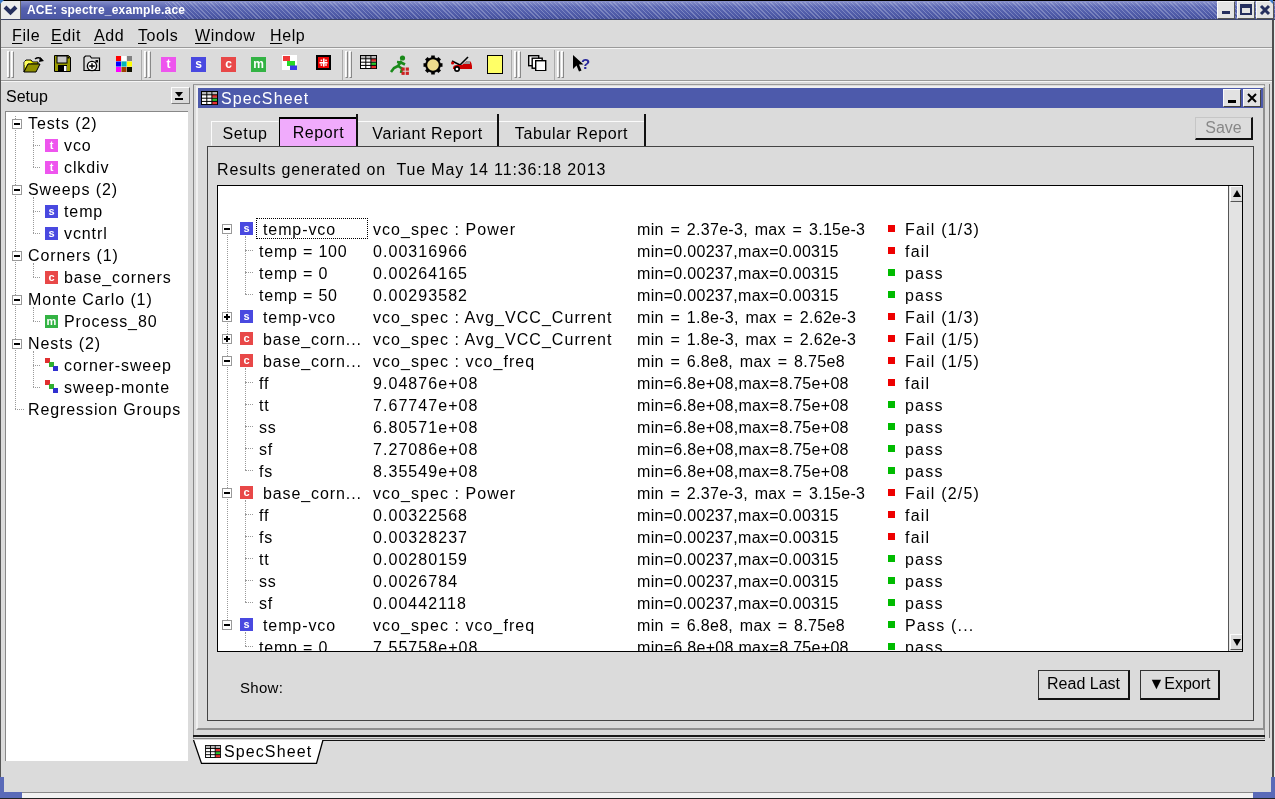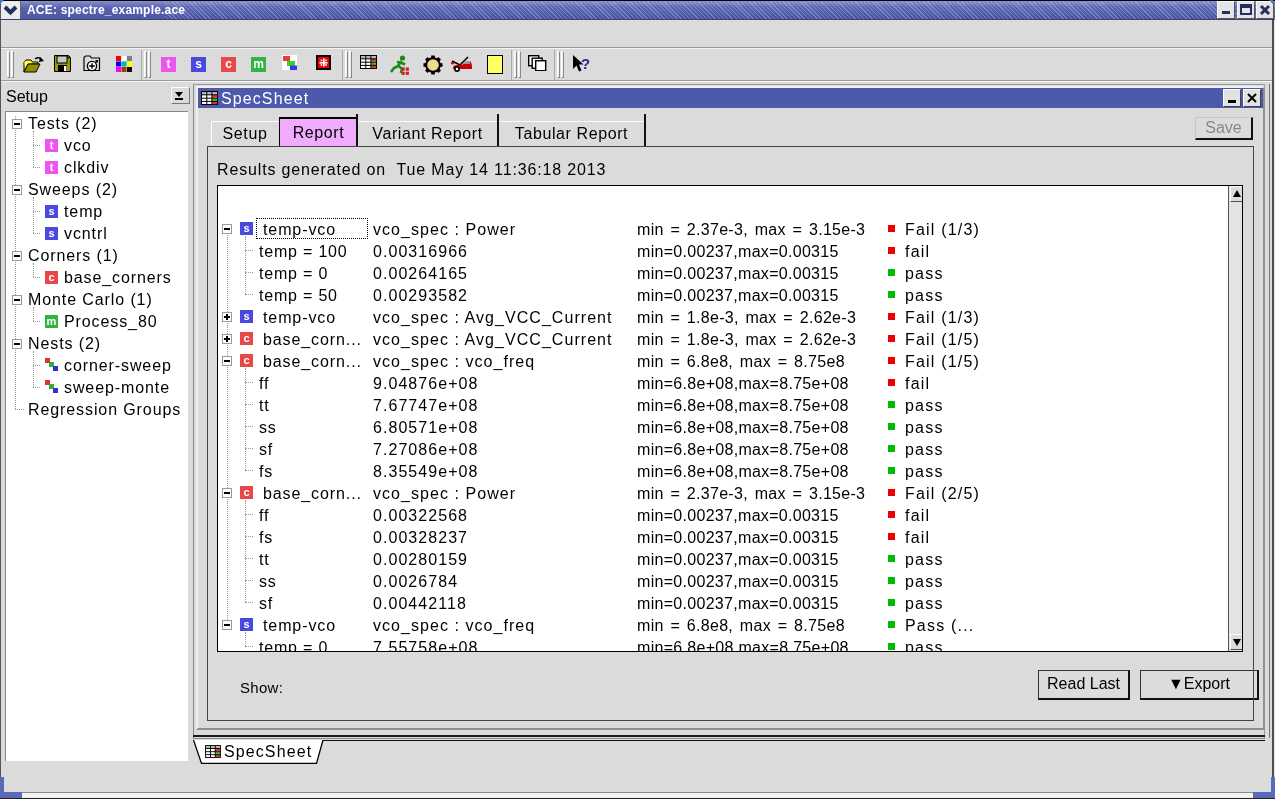--- a/index.html
+++ b/index.html
@@ -94,21 +94,21 @@
 #vsb{position:absolute;left:1010px;top:0;width:14px;height:465px;background:#e3e3e3;border-left:1px solid #555;}
 .sbtn{position:absolute;left:1px;width:13px;height:16px;background:#dcdcdc;border:1px solid;border-color:#fbfbfb #555 #555 #fbfbfb;box-sizing:border-box;}
 .arr{width:0;height:0;position:absolute;}
 
 #showlab{left:240px;top:679px;font-size:15px;letter-spacing:0.3px;}
 #combo{left:287px;top:673px;width:163px;height:25px;background:#fff;border:2px solid;border-color:#222 #555 #555 #222;box-sizing:border-box;}
 #combotext{position:absolute;left:4px;top:1px;font-size:16px;}
 #comboarr{position:absolute;left:146px;top:8px;width:12px;height:8px;}
 .pbtn{background:#dcdcdc;border:1px solid;border-color:#333 #111 #111 #333;border-right-width:2px;border-bottom-width:2px;box-sizing:border-box;text-align:center;font-size:16px;}
 #readlast{left:1038px;top:670px;width:92px;height:30px;line-height:26px;}
-#exportbtn{left:1140px;top:670px;width:119px;height:30px;line-height:26px;}
+#exportbtn{left:1140px;top:670px;width:80px;height:30px;line-height:26px;}
 
 #btabsvg{left:193px;top:740px;}
 #btabicon{left:205px;top:744px;}
 #btabtext{left:224px;top:743px;font-size:16px;letter-spacing:1.1px;}
 
 #frame-b1{left:0;top:792px;width:1275px;height:1px;background:#8a8a8a;}
 #frame-b2{left:0;top:793px;width:1275px;height:5px;background:#f2f2f2;}
 #frame-b3{left:0;top:798px;width:1275px;height:1px;background:#222;}
 .bluec{background:#5a6ab8;}
 #frame-r1{left:1272px;top:20px;width:2px;height:773px;background:#4e4e4e;}
@@ -135,20 +135,28 @@
         <rect x="4" y="9" width="8" height="3" fill="#252f5e"></rect>
       </svg></div>
   <div class="abs tbtn" id="btnmax"><svg width="16" height="16">
         <rect x="3" y="3" width="10" height="9" fill="none" stroke="#252f5e" stroke-width="2"></rect>
         <rect x="3" y="3" width="10" height="3" fill="#252f5e"></rect>
       </svg></div>
   <div class="abs tbtn" id="btnclose"><svg width="16" height="16">
         <path d="M4 4 L12 12 M12 4 L4 12" stroke="#252f5e" stroke-width="3"></path>
       </svg></div>
 
+  <div class="abs" id="menubar">
+    <span class="mitem" style="left:12px"><u>F</u>ile</span>
+    <span class="mitem" style="left:51px"><u>E</u>dit</span>
+    <span class="mitem" style="left:94px"><u>A</u>dd</span>
+    <span class="mitem" style="left:138px"><u>T</u>ools</span>
+    <span class="mitem" style="left:195px"><u>W</u>indow</span>
+    <span class="mitem" style="left:270px"><u>H</u>elp</span>
+  </div>
   <div class="abs" id="mensep1"></div>
   <div class="abs" id="mensep2"></div>
 
   <div class="abs grip" style="left:7px"></div>
   <div class="abs grip" style="left:11px"></div>
   <div class="abs" style="left:141px;top:50px;width:1px;height:30px;background:#aaa"></div>
   <div class="abs grip" style="left:144px"></div>
   <div class="abs grip" style="left:148px"></div>
   <div class="abs" style="left:342px;top:50px;width:1px;height:30px;background:#aaa"></div>
   <div class="abs grip" style="left:345px"></div>

